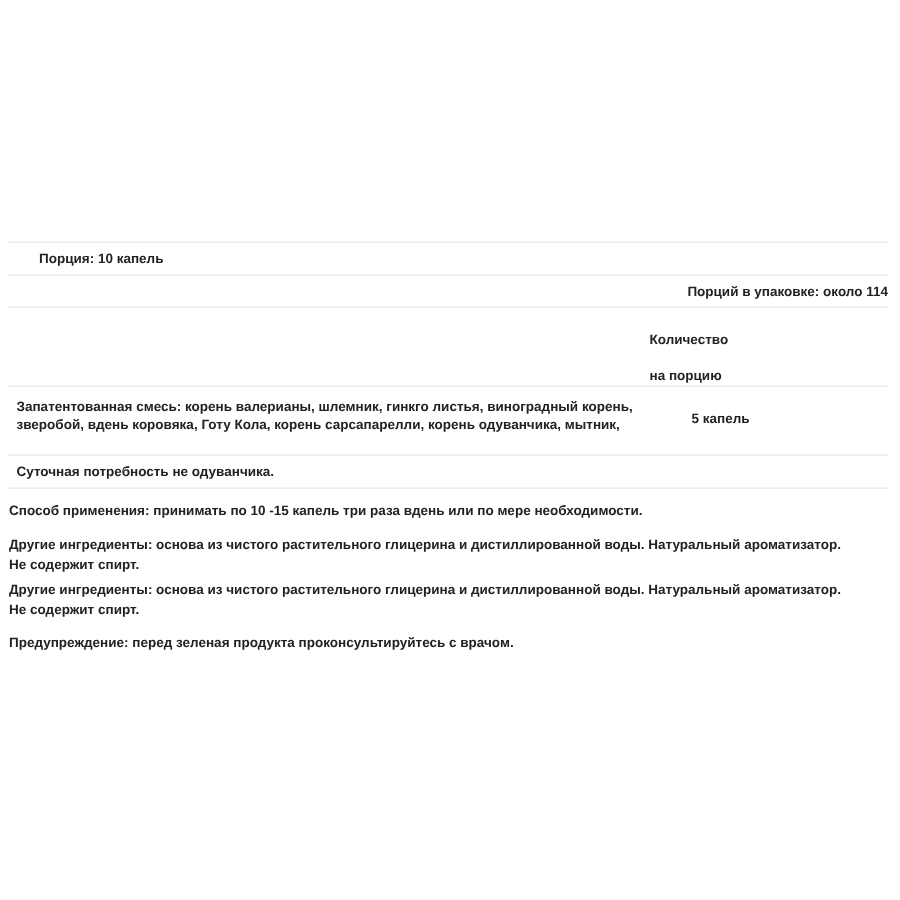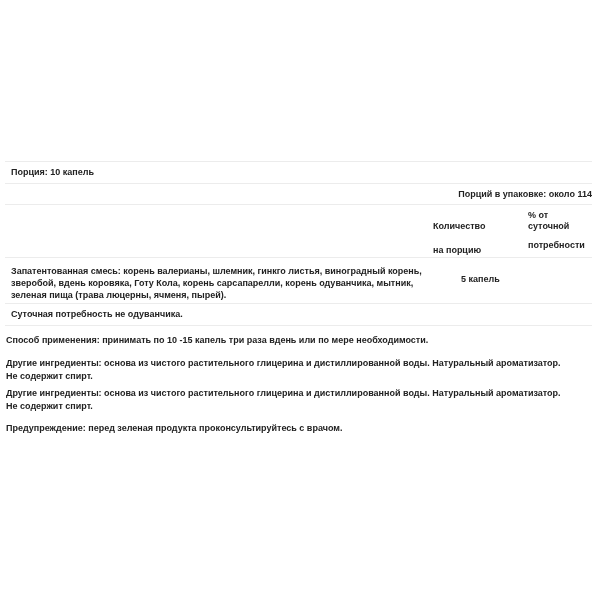--- a/index.html
+++ b/index.html
@@ -4,21 +4,21 @@
 <style>
   html, body { margin: 0; padding: 0; background: #ffffff; }
   body {
     width: 600px; height: 600px; position: relative; overflow: hidden;
     font-family: "Liberation Sans", "DejaVu Sans", sans-serif;
     color: #222222; font-size: 9px; font-weight: bold;
   }
   .facts { position: absolute; left: 5px; top: 161px; width: 587px; }
   .hline { height: 1px; background: #ececec; width: 100%; }
   .row { position: relative; box-sizing: border-box; padding-left: 6px; }
-  .row-serving { height: 21px; line-height: 21px; }
+  .row-serving { height: 21px; line-height: 21px; margin-left: 15px; }
   .row-servings { height: 20px; line-height: 21px; text-align: right; }
   .row-head { height: 52px; }
   .row-ingr { height: 45px; }
   .row-dv { height: 21px; line-height: 21px; }
   .head-amount { position: absolute; left: 428px; top: 9px; line-height: 24px; width: 60px; }
   .head-dv { position: absolute; left: 523px; top: 5px; line-height: 11px; width: 66px; }
   .head-dv .gap { display:block; height: 8px; }
   .ingr-text { position: absolute; left: 6px; top: 7px; width: 430px; line-height: 12px; }
   .ingr-amount { position: absolute; left: 456px; top: 15px; line-height: 12px; }
   .notes { position: absolute; left: 6px; top: 334px; width: 590px; }
@@ -38,33 +38,26 @@
   <div class="hline"></div>
   <div class="row row-servings">
     <span>Порций в упаковке: около 114</span>
   </div>
   <div class="hline"></div>
   <div class="row row-head">
     <div class="head-amount">
       <div>Количество</div>
       <div>на порцию</div>
     </div>
-    <div class="head-dv">
-      <div>% от</div>
-      <div>суточной</div>
-      <span class="gap"></span>
-      <div>потребности</div>
-    </div>
   </div>
   <div class="hline"></div>
   <div class="row row-ingr">
     <div class="ingr-text">
       <div>Запатентованная смесь: корень валерианы, шлемник, гинкго листья, виноградный корень,</div>
       <div>зверобой, вдень коровяка, Готу Кола, корень сарсапарелли, корень одуванчика, мытник,</div>
-      <div>зеленая пища (трава люцерны, ячменя, пырей).</div>
     </div>
     <div class="ingr-amount">5 капель</div>
   </div>
   <div class="hline"></div>
   <div class="row row-dv">
     <span>Суточная потребность не одуванчика.</span>
   </div>
   <div class="hline"></div>
 </div>
 

